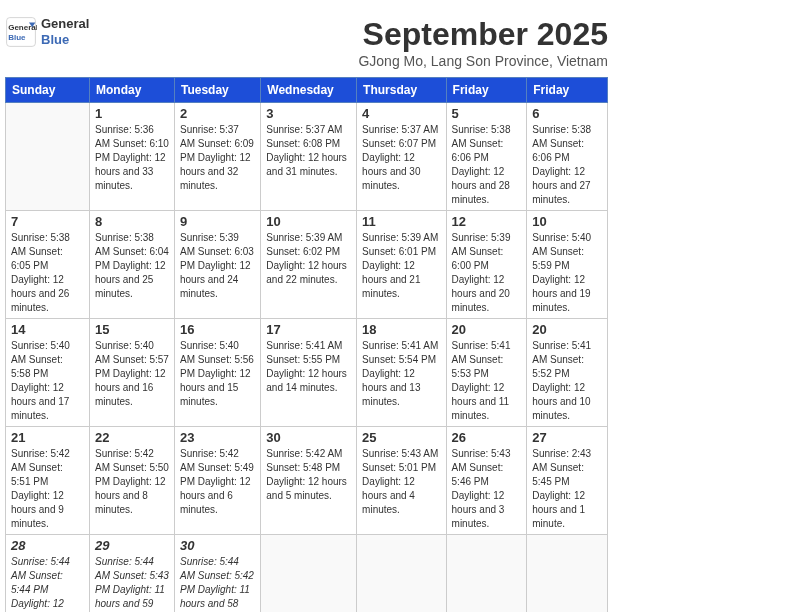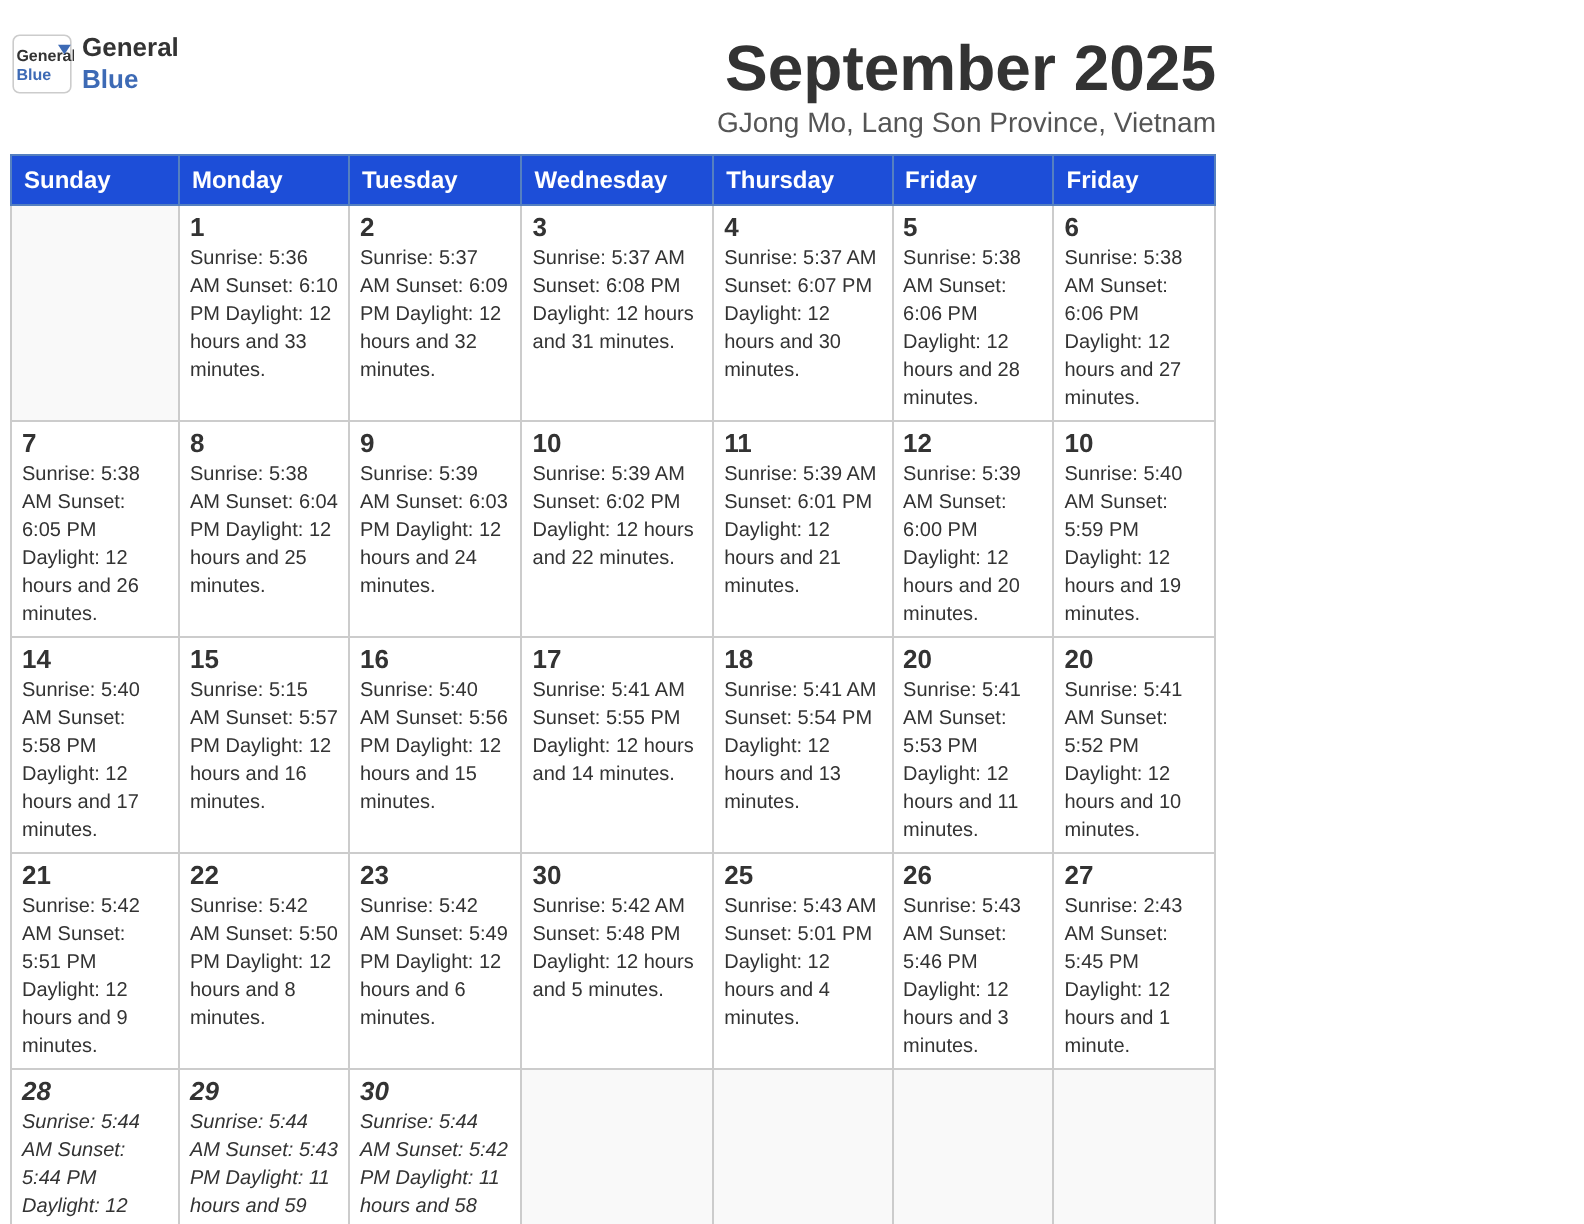--- a/index.html
+++ b/index.html
@@ -225,21 +225,21 @@
         <tr>
           <td>
             <span class="day-num">14</span>
             <div class="cell-info">Sunrise: 5:40 AM
 Sunset: 5:58 PM
 Daylight: 12 hours
 and 17 minutes.</div>
           </td>
           <td>
             <span class="day-num">15</span>
-            <div class="cell-info">Sunrise: 5:15 AM
+            <div class="cell-info">Sunrise: 5:40 AM
 Sunset: 5:57 PM
 Daylight: 12 hours
 and 16 minutes.</div>
           </td>
           <td>
             <span class="day-num">16</span>
             <div class="cell-info">Sunrise: 5:40 AM
 Sunset: 5:56 PM
 Daylight: 12 hours
 and 15 minutes.</div>

